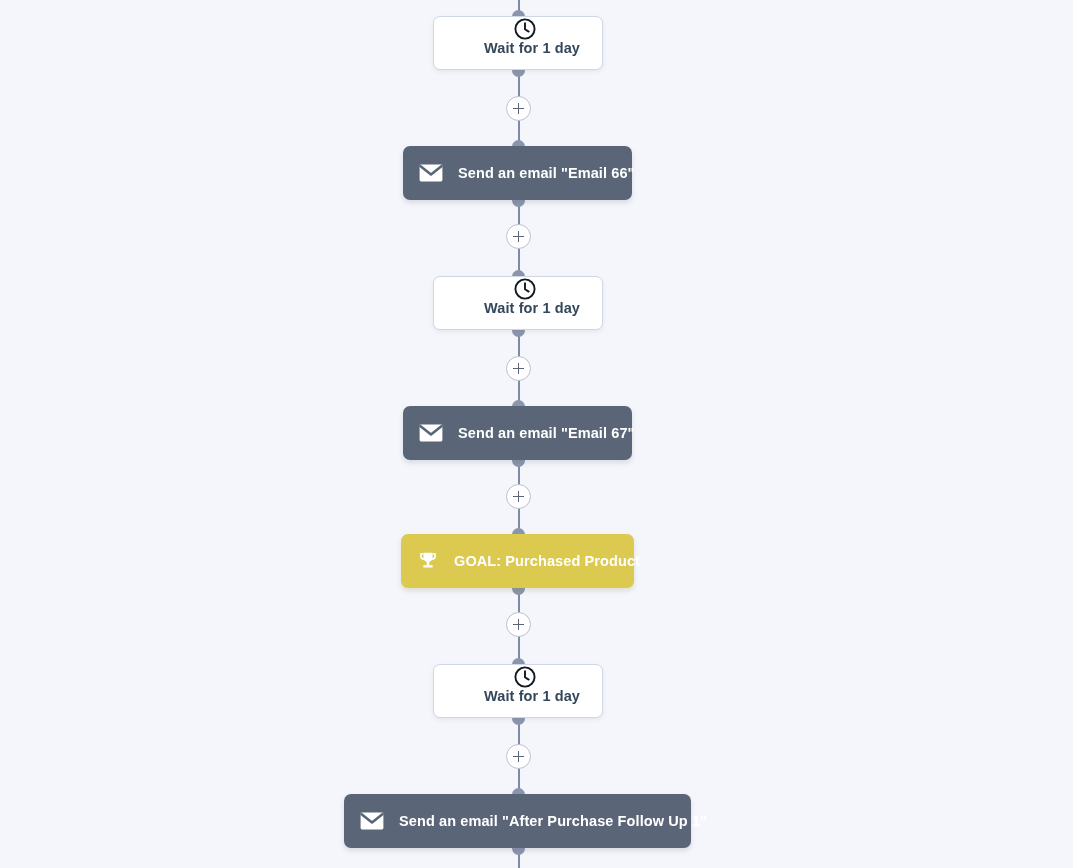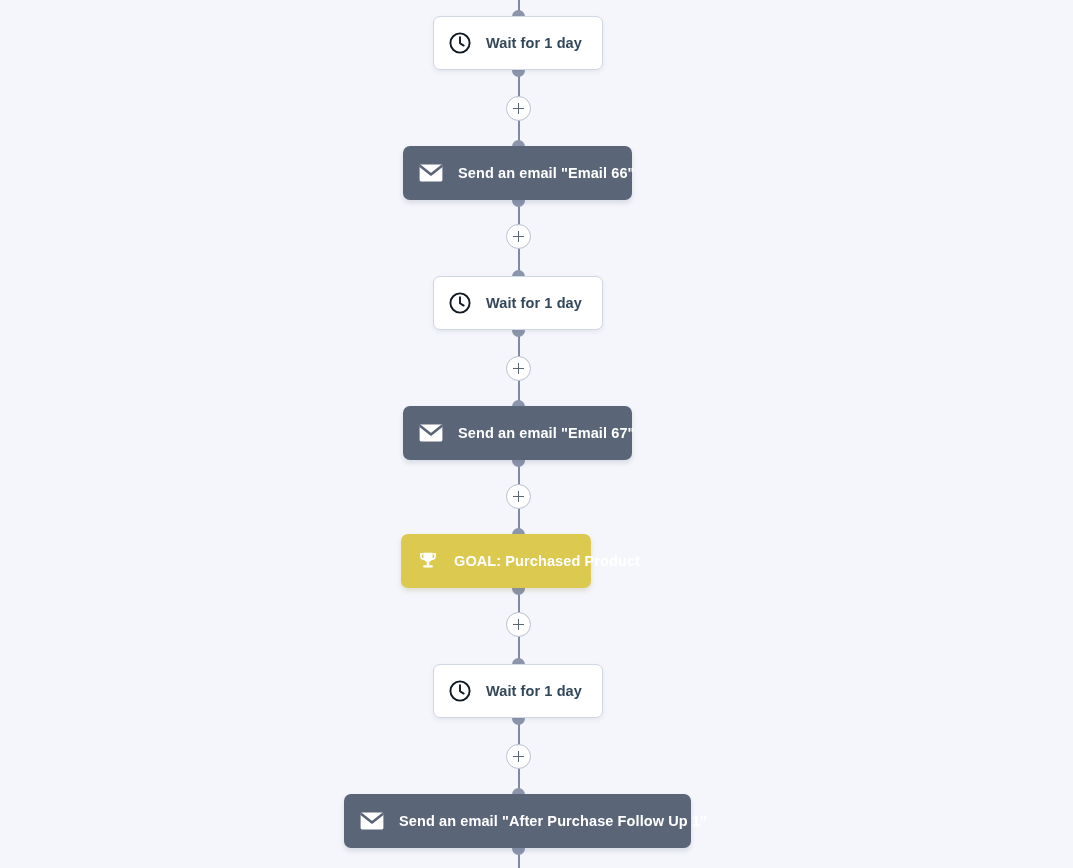--- a/index.html
+++ b/index.html
@@ -54,20 +54,21 @@
     justify-content: center;
     flex: 0 0 auto;
   }
 
   
   .node.wait {
     background: #ffffff;
     border: 1px solid #cfd6e4;
     box-shadow: 0 2px 4px rgba(90, 101, 125, 0.10);
     padding-left: 14px;
+    flex-direction: column;
   }
   .node.wait .nlabel {
     color: #33475b;
     font-weight: 600;
     margin-left: 14px;
   }
   .node.wait .nicon {
     width: 24px;
     height: 24px;
   }
@@ -196,21 +197,21 @@
       </div>
       <div class="node email" style="top: 406px; left: 403px; width: 229px;">
         <span class="nicon">
           <svg width="24" height="18" viewBox="0 0 24 18" aria-hidden="true">
             <rect x="0.6" y="0.6" width="22.8" height="16.8" rx="1.4" fill="#ffffff"></rect>
             <path d="M1.6 2.2 L12 10.4 L22.4 2.2" fill="none" stroke="#5a6577" stroke-width="2.6" stroke-linecap="round" stroke-linejoin="round"></path>
           </svg>
         </span>
         <span class="nlabel">Send an email "Email 67"</span>
       </div>
-      <div class="node goal" style="top: 534px; left: 401px; width: 190px;">
+      <div class="node goal" style="top: 534px; left: 401px; width: 233px;">
         <span class="nicon">
           <svg width="22" height="22" viewBox="0 0 24 24" aria-hidden="true">
             <path d="M7 3 h10 v5.2 a5 5 0 0 1-10 0 Z" fill="#ffffff"></path>
             <path d="M7 4.4 H4.2 v2.1 a3.4 3.4 0 0 0 3.4 3.4" fill="none" stroke="#ffffff" stroke-width="1.8"></path>
             <path d="M17 4.4 H19.8 v2.1 a3.4 3.4 0 0 1-3.4 3.4" fill="none" stroke="#ffffff" stroke-width="1.8"></path>
             <rect x="10.6" y="12.6" width="2.8" height="4.2" fill="#ffffff"></rect>
             <rect x="6.8" y="16.6" width="10.4" height="2.6" rx="0.8" fill="#ffffff"></rect>
           </svg>
         </span>
         <span class="nlabel">GOAL: Purchased Product</span>

